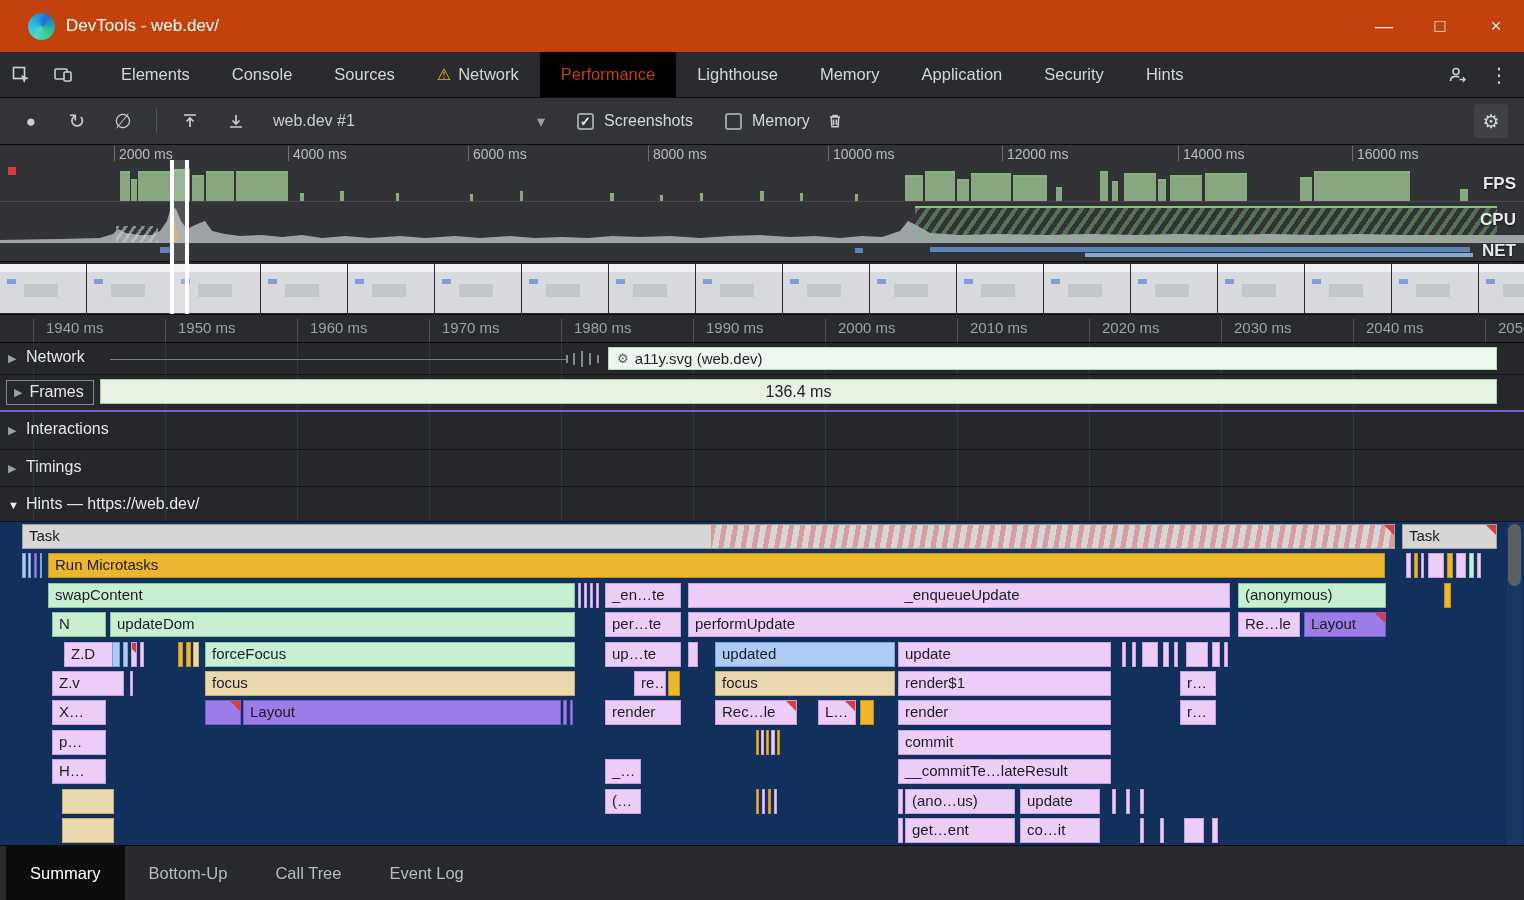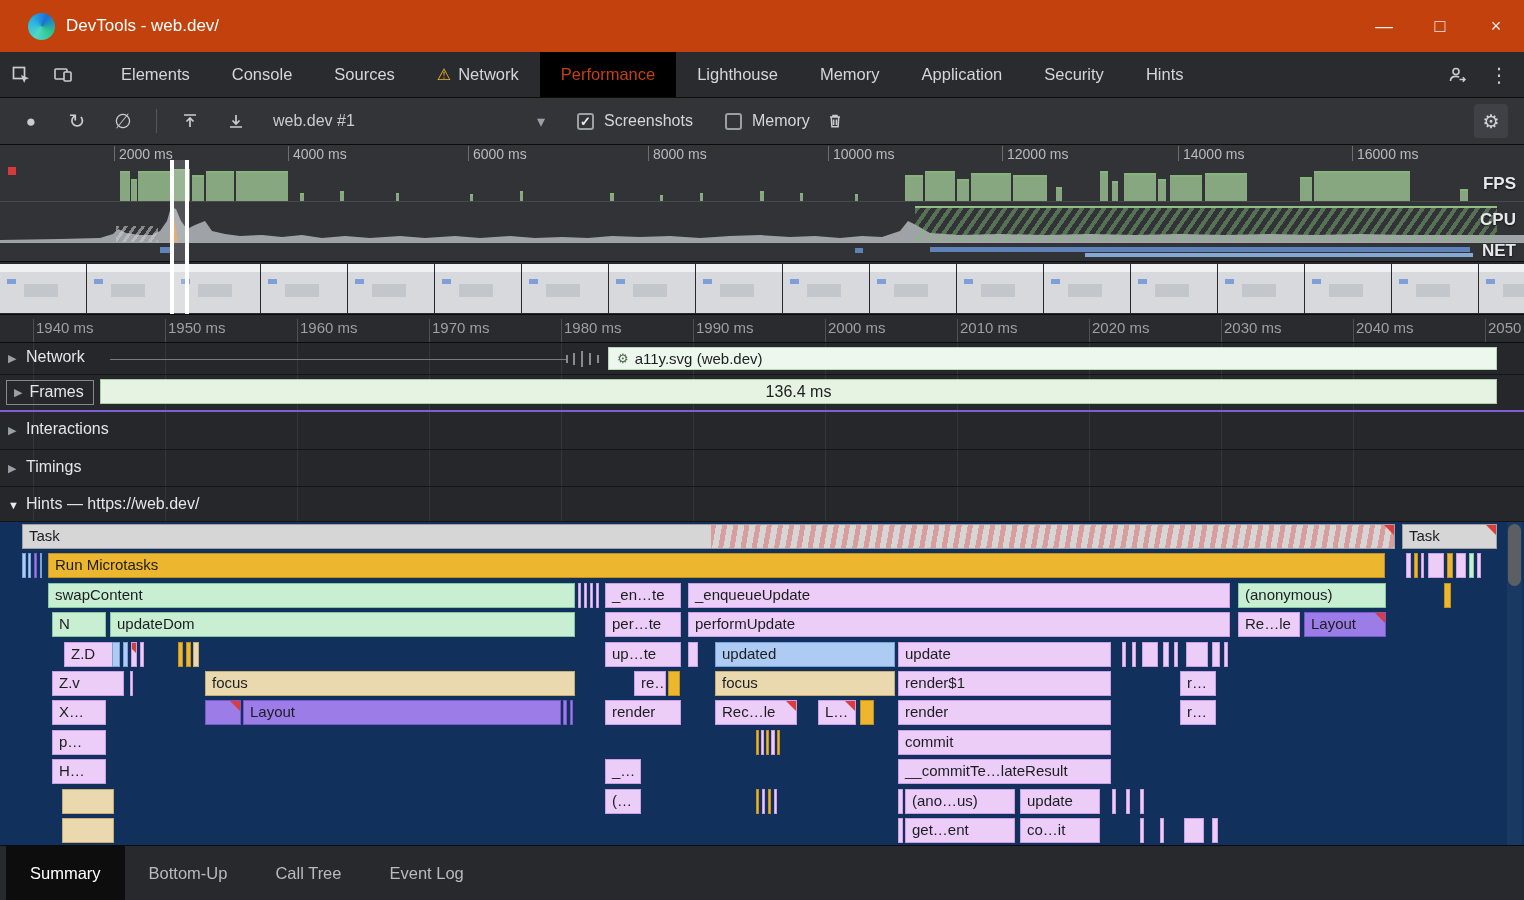--- a/index.html
+++ b/index.html
@@ -63,21 +63,21 @@
   .thumb i{position:absolute;display:block}
   .thumb .ta{left:0;right:0;top:0;height:8px;background:#eff0f2}
   .thumb .tb{left:7px;top:15px;width:9px;height:5px;background:#7f9fd9}
   .thumb .tc{left:24px;top:20px;width:34px;height:13px;background:#c3c6ca}
   .ov-marker{position:absolute;left:8px;top:22px;width:8px;height:8px;background:#d83a3a;z-index:4}
   .ov-selection{position:absolute;left:170px;top:15px;bottom:0;width:19px;background:rgba(255,255,255,.16);
                 border-left:4px solid #fff;border-right:4px solid #fff;z-index:5}
 
   
   .ruler{position:relative;height:28px;background:#2a2b2e;border-bottom:1px solid #0c0c0d;font-size:15px;color:#9aa0a6;overflow:hidden}
-  .rtick{position:absolute;top:4px;border-left:1px solid #4c5055;padding-left:2px;height:24px;white-space:nowrap}
+  .rtick{position:absolute;top:4px;border-left:1px solid #4c5055;padding-left:12px;height:24px;white-space:nowrap}
 
   
   .track{position:relative;background-color:#26272b;border-bottom:1px solid #141517;
          background-image:repeating-linear-gradient(to right,transparent 0 131px,#33363a 131px 132px);
          background-position:-98px 0}
   .disc{position:absolute;left:8px;color:#9aa0a6;font-size:11px}
   .rowlabel{position:absolute;left:26px;font-size:16px;color:#e4e6e9;white-space:nowrap}
   .network{height:32px}
   .network .disc{top:9px}
   .network .rowlabel{top:5px}
@@ -459,39 +459,40 @@
     <div class="bar" style="left: 1447px; top: 31.4px; width: 6px; background: rgb(236, 182, 47); border-color: rgb(194, 145, 26);"></div>
     <div class="bar" style="left: 1456px; top: 31.4px; width: 10px; background: rgb(235, 205, 248); border-color: rgb(201, 158, 230);"></div>
     <div class="bar" style="left: 1469px; top: 31.4px; width: 5px; background: rgb(201, 239, 210); border-color: rgb(134, 199, 155);"></div>
     <div class="bar" style="left: 1477px; top: 31.4px; width: 4px; background: rgb(235, 205, 248); border-color: rgb(201, 158, 230);"></div>
     <div class="bar lbl" style="left: 48px; top: 60.8px; width: 527px; background: rgb(201, 239, 210); border-color: rgb(134, 199, 155);"><span>swapContent</span></div>
     <div class="bar" style="left: 578px; top: 60.8px; width: 3px; background: rgb(235, 205, 248); border-color: rgb(201, 158, 230);"></div>
     <div class="bar" style="left: 584px; top: 60.8px; width: 3px; background: rgb(235, 205, 248); border-color: rgb(201, 158, 230);"></div>
     <div class="bar" style="left: 590px; top: 60.8px; width: 3px; background: rgb(235, 205, 248); border-color: rgb(201, 158, 230);"></div>
     <div class="bar" style="left: 596px; top: 60.8px; width: 3px; background: rgb(235, 205, 248); border-color: rgb(201, 158, 230);"></div>
     <div class="bar lbl" style="left: 605px; top: 60.8px; width: 76px; background: rgb(235, 205, 248); border-color: rgb(201, 158, 230);"><span>_en…te</span></div>
-    <div class="bar lbl" style="left: 688px; top: 60.8px; width: 542px; background: rgb(235, 205, 248); border-color: rgb(201, 158, 230);"><span>_enqueueUpdate</span></div>
+    <div class="bar lbl" style="left: 688px; top: 60.8px; width: 542px; background: rgb(235, 205, 248); border-color: rgb(201, 158, 230); text-align: center;"><span>_enqueueUpdate</span></div>
     <div class="bar lbl" style="left: 1238px; top: 60.8px; width: 148px; background: rgb(201, 239, 210); border-color: rgb(134, 199, 155);"><span>(anonymous)</span></div>
     <div class="bar" style="left: 1444px; top: 60.8px; width: 7px; background: rgb(236, 182, 47); border-color: rgb(194, 145, 26);"></div>
     <div class="bar lbl" style="left: 52px; top: 90.2px; width: 54px; background: rgb(201, 239, 210); border-color: rgb(134, 199, 155);"><span>N</span></div>
     <div class="bar lbl" style="left: 110px; top: 90.2px; width: 465px; background: rgb(201, 239, 210); border-color: rgb(134, 199, 155);"><span>updateDom</span></div>
     <div class="bar lbl" style="left: 605px; top: 90.2px; width: 76px; background: rgb(235, 205, 248); border-color: rgb(201, 158, 230);"><span>per…te</span></div>
     <div class="bar lbl" style="left: 688px; top: 90.2px; width: 542px; background: rgb(235, 205, 248); border-color: rgb(201, 158, 230);"><span>performUpdate</span></div>
     <div class="bar lbl" style="left: 1238px; top: 90.2px; width: 62px; background: rgb(235, 205, 248); border-color: rgb(201, 158, 230);"><span>Re…le</span></div>
     <div class="bar lbl" style="left: 1304px; top: 90.2px; width: 82px; background: rgb(156, 125, 232); border-color: rgb(122, 88, 204);"><span>Layout</span><i class="wtri"></i></div>
     <div class="bar lbl" style="left: 52px; top: 119.6px; width: 54px; background: rgb(235, 205, 248); border-color: rgb(201, 158, 230); margin-left: 12px;"><span>Z.D</span></div>
     <div class="bar" style="left: 112px; top: 119.6px; width: 8px; background: rgb(174, 203, 244); border-color: rgb(122, 162, 216);"></div>
     <div class="bar" style="left: 123px; top: 119.6px; width: 5px; background: rgb(174, 203, 244); border-color: rgb(122, 162, 216);"></div>
     <div class="bar" style="left: 131px; top: 119.6px; width: 6px; background: rgb(235, 205, 248); border-color: rgb(201, 158, 230);">
       <i class="wtri"></i>
     </div>
     <div class="bar" style="left: 140px; top: 119.6px; width: 4px; background: rgb(235, 205, 248); border-color: rgb(201, 158, 230);"></div>
     <div class="bar" style="left: 178px; top: 119.6px; width: 5px; background: rgb(236, 182, 47); border-color: rgb(194, 145, 26);"></div>
     <div class="bar" style="left: 186px; top: 119.6px; width: 5px; background: rgb(236, 182, 47); border-color: rgb(194, 145, 26);"></div>
     <div class="bar" style="left: 193px; top: 119.6px; width: 6px; background: rgb(234, 217, 174); border-color: rgb(201, 173, 107);"></div>
+    <div class="bar lbl" style="left: 205px; top: 119.6px; width: 370px; background: rgb(201, 239, 210); border-color: rgb(134, 199, 155);"><span>forceFocus</span></div>
     <div class="bar lbl" style="left: 605px; top: 119.6px; width: 76px; background: rgb(235, 205, 248); border-color: rgb(201, 158, 230);"><span>up…te</span></div>
     <div class="bar" style="left: 688px; top: 119.6px; width: 10px; background: rgb(235, 205, 248); border-color: rgb(201, 158, 230);"></div>
     <div class="bar lbl" style="left: 715px; top: 119.6px; width: 180px; background: rgb(174, 203, 244); border-color: rgb(122, 162, 216);"><span>updated</span></div>
     <div class="bar lbl" style="left: 898px; top: 119.6px; width: 213px; background: rgb(235, 205, 248); border-color: rgb(201, 158, 230);"><span>update</span></div>
     <div class="bar" style="left: 1122px; top: 119.6px; width: 4px; background: rgb(235, 205, 248); border-color: rgb(201, 158, 230);"></div>
     <div class="bar" style="left: 1132px; top: 119.6px; width: 4px; background: rgb(235, 205, 248); border-color: rgb(201, 158, 230);"></div>
     <div class="bar" style="left: 1142px; top: 119.6px; width: 16px; background: rgb(235, 205, 248); border-color: rgb(201, 158, 230);"></div>
     <div class="bar" style="left: 1163px; top: 119.6px; width: 6px; background: rgb(235, 205, 248); border-color: rgb(201, 158, 230);"></div>
     <div class="bar" style="left: 1174px; top: 119.6px; width: 4px; background: rgb(235, 205, 248); border-color: rgb(201, 158, 230);"></div>
     <div class="bar" style="left: 1186px; top: 119.6px; width: 22px; background: rgb(235, 205, 248); border-color: rgb(201, 158, 230);"></div>

